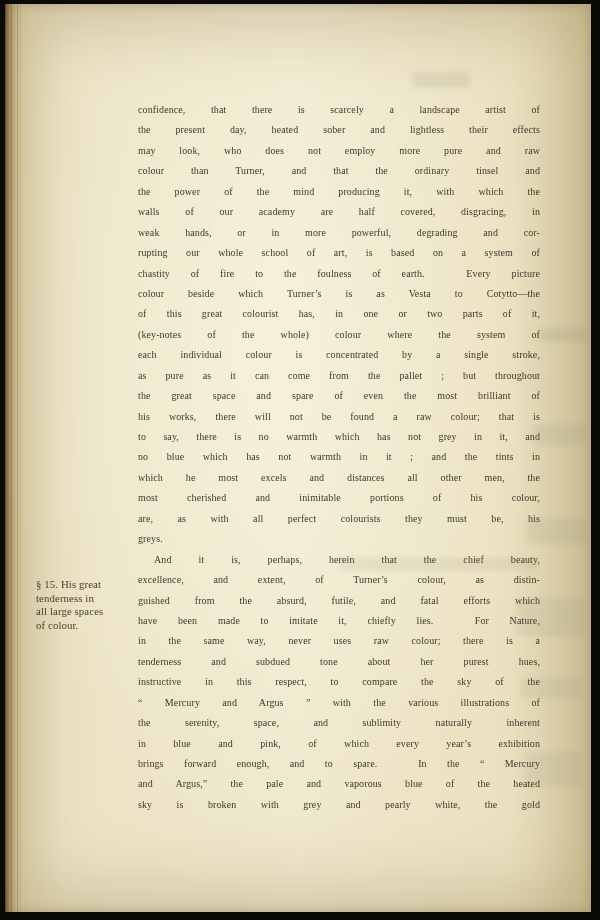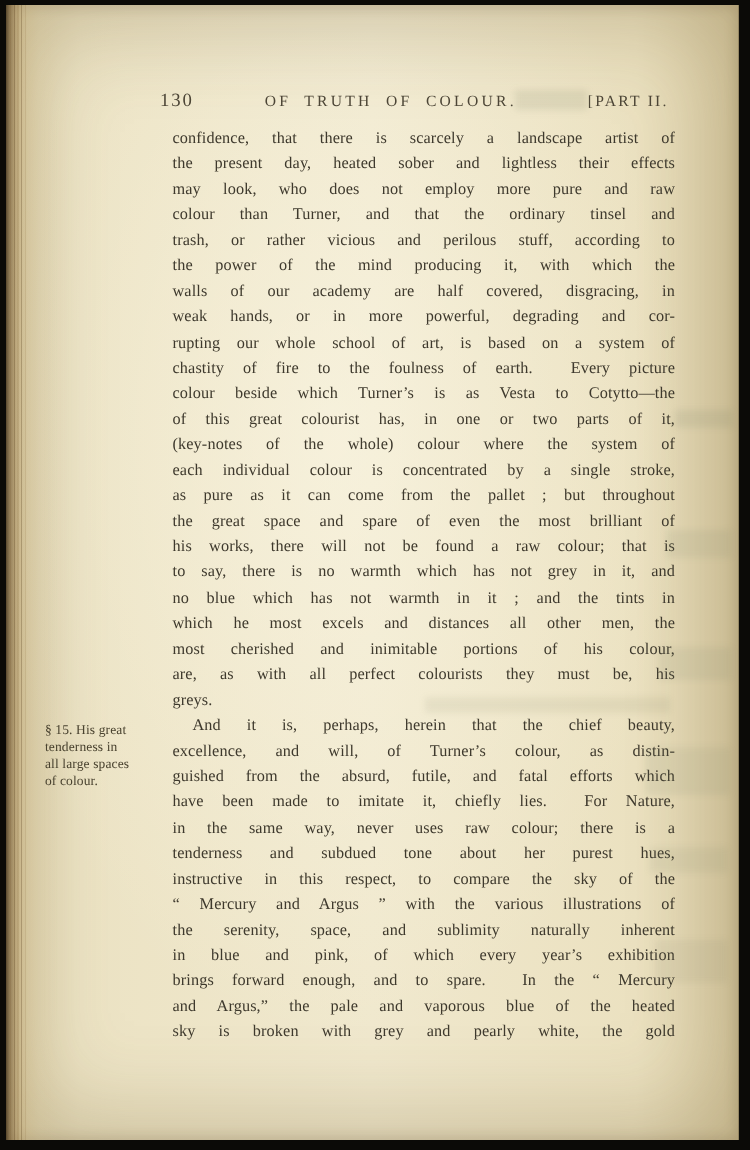--- a/index.html
+++ b/index.html
@@ -34,21 +34,21 @@
     position:absolute;left:123px;top:69px;width:407px;
     display:flex;justify-content:space-between;align-items:baseline;
     color:#4c4536;
   }
   .page-number{font-size:15px;letter-spacing:1.5px;}
   .running-title{font-size:12.5px;letter-spacing:2.6px;word-spacing:5px;}
   .part-label{font-size:12.5px;letter-spacing:1.8px;}
   
   .bodycol{
     position:absolute;left:133px;top:96px;width:402px;
-    font-size:13px;line-height:20.45px;color:#3e392d;
+    font-size:10px;line-height:20.45px;color:#3e392d;
   }
   .bline{
     height:20.45px;text-align:justify;text-align-last:justify;
     white-space:normal;letter-spacing:.1px;
   }
   .bline.flush{text-align-last:left;}
   .bline.indent{text-indent:16px;}
   
   .sidenote{
     position:absolute;left:31px;top:574px;width:86px;
@@ -66,61 +66,55 @@
   .g8{left:519px;top:748px;width:58px;height:34px;background:rgba(122,126,96,0.09);}
 </style>
 </head>
 <body>
 
 <div class="scan">
   <div class="page">
 
     <div class="gutter"></div>
 
-    <div class="header">
-      <span class="page-number">130</span>
-      <span class="running-title">OF TRUTH OF COLOUR.</span>
-      <span class="part-label">[PART II.</span>
-    </div>
 
     <aside class="sidenote">
 
     <div class="snline">§ 15. His great</div>
         <div class="snline">tenderness in</div>
         <div class="snline">all large spaces</div>
         <div class="snline">of colour.</div>
       </aside>
 
     <main class="bodycol">
 
     <div class="bline">confidence, that there is scarcely a landscape artist of</div>
         <div class="bline">the present day, heated sober and lightless their effects</div>
         <div class="bline">may look, who does not employ more pure and raw</div>
         <div class="bline">colour than Turner, and that the ordinary tinsel and</div>
-        <div class="bline">trash, or rather vicious and perilous stuff, according to</div>
         <div class="bline">the power of the mind producing it, with which the</div>
         <div class="bline">walls of our academy are half covered, disgracing, in</div>
         <div class="bline">weak hands, or in more powerful, degrading and cor-</div>
         <div class="bline">rupting our whole school of art, is based on a system of</div>
         <div class="bline">chastity of fire to the foulness of earth.&nbsp; Every picture</div>
         <div class="bline">colour beside which Turner’s is as Vesta to Cotytto—the</div>
         <div class="bline">of this great colourist has, in one or two parts of it,</div>
         <div class="bline">(key-notes of the whole) colour where the system of</div>
         <div class="bline">each individual colour is concentrated by a single stroke,</div>
         <div class="bline">as pure as it can come from the pallet ; but throughout</div>
         <div class="bline">the great space and spare of even the most brilliant of</div>
         <div class="bline">his works, there will not be found a raw colour; that is</div>
         <div class="bline">to say, there is no warmth which has not grey in it, and</div>
         <div class="bline">no blue which has not warmth in it ; and the tints in</div>
         <div class="bline">which he most excels and distances all other men, the</div>
         <div class="bline">most cherished and inimitable portions of his colour,</div>
         <div class="bline">are, as with all perfect colourists they must be, his</div>
         <div class="bline flush">greys.</div>
         <div class="bline indent">And it is, perhaps, herein that the chief beauty,</div>
-        <div class="bline">excellence, and will, of Turner’s colour, as distin-</div>
+        <div class="bline">excellence, and extent, of Turner’s colour, as distin-</div>
         <div class="bline">guished from the absurd, futile, and fatal efforts which</div>
         <div class="bline">have been made to imitate it, chiefly lies.&nbsp; For Nature,</div>
         <div class="bline">in the same way, never uses raw colour; there is a</div>
         <div class="bline">tenderness and subdued tone about her purest hues,</div>
         <div class="bline">instructive in this respect, to compare the sky of the</div>
         <div class="bline">“ Mercury and Argus ” with the various illustrations of</div>
         <div class="bline">the serenity, space, and sublimity naturally inherent</div>
         <div class="bline">in blue and pink, of which every year’s exhibition</div>
         <div class="bline">brings forward enough, and to spare.&nbsp; In the “ Mercury</div>
         <div class="bline">and Argus,” the pale and vaporous blue of the heated</div>

